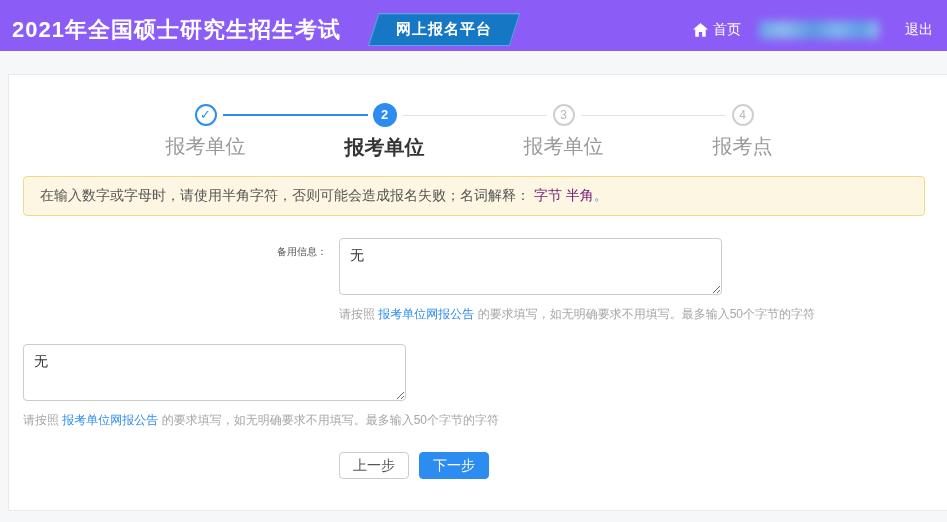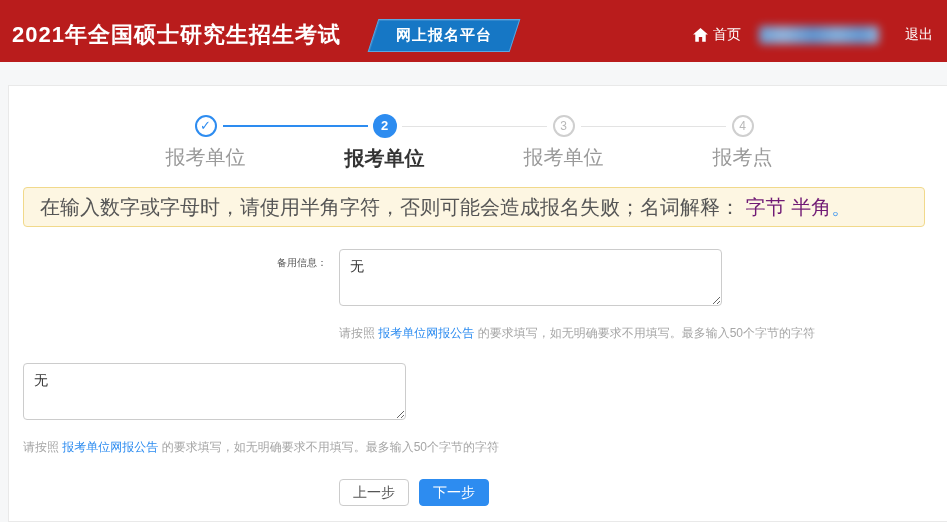--- a/index.html
+++ b/index.html
@@ -6,22 +6,22 @@
   html, body { margin: 0; padding: 0; }
   body {
     width: 947px; height: 522px;
     background: #f6f7f8;
     font-family: "Liberation Sans", "DejaVu Sans", sans-serif;
     overflow: hidden;
   }
 
   
   .app-header {
-    height: 62px;
-    background: #b91c1c;
+    height: 51px;
+    background: #8b5cf6;
     display: flex;
     align-items: center;
     padding: 8px 14px 0 12px;
     color: #fff;
   }
   .app-title {
     font-size: 22px;
     font-weight: bold;
     letter-spacing: 1px;
     white-space: nowrap;
@@ -141,21 +141,21 @@
   
   .notice-alert {
     margin-top: 15px;
     height: 40px;
     display: flex;
     align-items: center;
     padding: 0 16px;
     background: #fdf6e2;
     border: 1px solid #f1d98b;
     border-radius: 4px;
-    font-size: 20px;
+    font-size: 14px;
     color: #555;
     white-space: pre;
   }
   .notice-alert a { color: #701a75; text-decoration: none; cursor: pointer; }
   .alert-suffix { color: #2d8cf0; }
 
   
   .form-area { margin-top: 22px; }
   .form-row { display: flex; }
   .form-row + .form-row { margin-top: 21px; }
@@ -173,21 +173,21 @@
     border-radius: 4px;
     padding: 6px 10px;
     font-size: 14px;
     color: #333;
     font-family: inherit;
     line-height: 1.5;
     resize: both;
     outline: none;
   }
   .field-help {
-    margin-top: 15px;
+    margin-top: 7px;
     font-size: 12px;
     color: #a6a6a6;
     white-space: pre;
   }
   .field-help a { color: #2d8cf0; text-decoration: none; cursor: pointer; }
 
   
   .btn-row {
     margin-top: 23px;
     padding-left: 316px;

